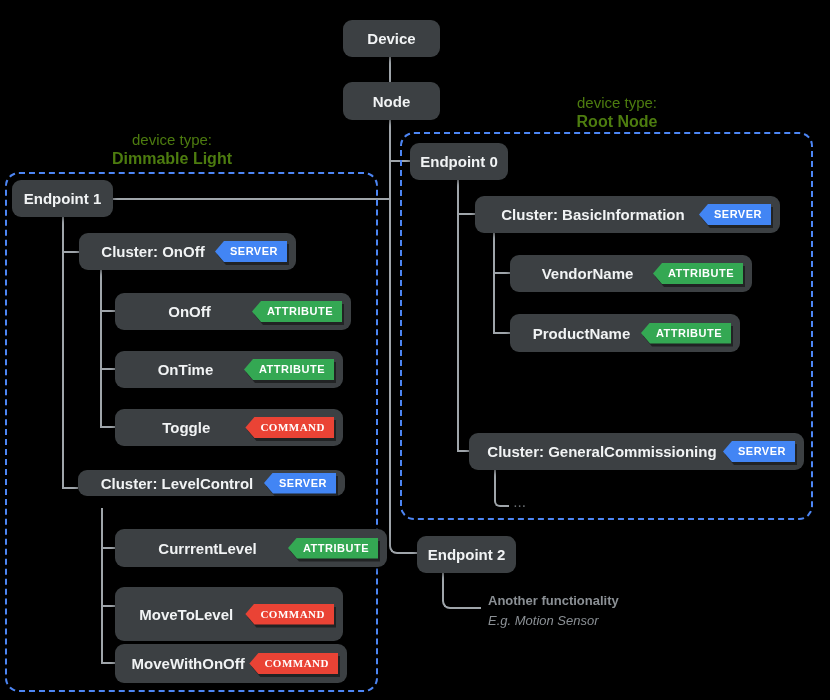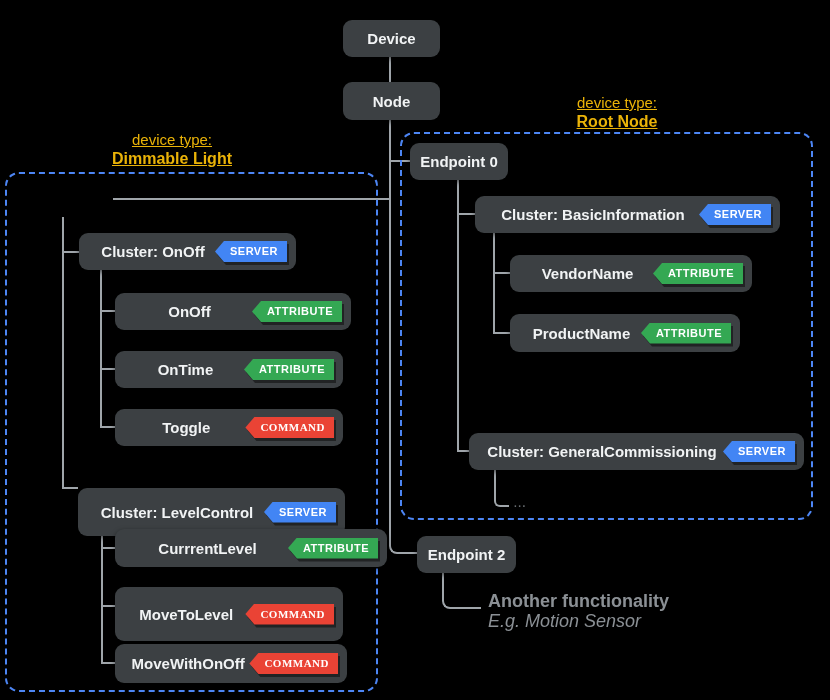--- a/index.html
+++ b/index.html
@@ -24,24 +24,24 @@
   }
   .badge.server    { background:#4285f4; }
   .badge.attribute { background:#34a853;text-align:right; }
   .badge.command   { background:#ea4335;font-family:Liberation Serif, serif; }
   .line  { position:absolute; background:#9fa5aa; }
   .elbow { position:absolute; border-left:2px solid #9fa5aa;
            border-bottom:2px solid #9fa5aa; border-bottom-left-radius:8px;
            box-sizing:border-box; }
   .dashed-box { position:absolute; border:2px dashed #4d86f5;
                 border-radius:14px; box-sizing:border-box; }
-  .group-label { position:absolute; text-align:center; color:#eab308;
-                 font-size:15px; line-height:18px;text-decoration:underline; }
+  .group-label { position:absolute; text-align:center; color:#4d7c0f;
+                 font-size:15px; line-height:18px; }
   .group-label .gl-name { font-weight:bold; font-size:16px; line-height:19px; }
-  .note { position:absolute; color:#8b9095; font-size:18px; line-height:20px; }
+  .note { position:absolute; color:#8b9095; font-size:13px; line-height:20px; }
   .note .nl1 { font-weight:bold; }
   .note .nl2 { font-style:italic; }
   .ellipsis { position:absolute; color:#6a6f73; font-size:10px;
               letter-spacing:1.5px; font-weight:bold; }
 </style>
 </head>
 <body>
 
 <div class="stage">
 
@@ -91,20 +91,23 @@
   <div class="nbox" style="left:343px;top:20px;width:97px;height:37px">
     <span class="lbl" style="flex:none">Device</span>
   </div>
   <div class="nbox" style="left:343px;top:82px;width:97px;height:38px">
     <span class="lbl" style="flex:none">Node</span>
   </div>
 
   <div class="nbox" style="left:410px;top:143px;width:98px;height:37px">
     <span>Endpoint 0</span>
   </div>
+  <div class="nbox" style="left:12px;top:180px;width:101px;height:37px">
+    <span>Endpoint 1</span>
+  </div>
   <div class="nbox" style="left:417px;top:536px;width:99px;height:37px">
     <span>Endpoint 2</span>
   </div>
 
   <div class="nbox row" style="left:79px;top:233px;width:217px;height:37px">
     <span class="lbl">Cluster: OnOff</span>
     <span class="badge-wrap"><span class="badge server">SERVER</span></span>
   </div>
   <div class="nbox row" style="left:115px;top:293px;width:236px;height:37px">
     <span class="lbl">OnOff</span>
@@ -112,21 +115,21 @@
   </div>
   <div class="nbox row" style="left:115px;top:351px;width:228px;height:37px">
     <span class="lbl">OnTime</span>
     <span class="badge-wrap"><span class="badge attribute">ATTRIBUTE</span></span>
   </div>
   <div class="nbox row" style="left:115px;top:409px;width:228px;height:37px">
     <span class="lbl">Toggle</span>
     <span class="badge-wrap"><span class="badge command">COMMAND</span></span>
   </div>
 
-  <div class="nbox row" style="left:78px;top:488px;width:267px;height:48px">
+  <div class="nbox row" style="left:78px;top:470px;width:267px;height:26px">
     <span class="lbl">Cluster: LevelControl</span>
     <span class="badge-wrap"><span class="badge server">SERVER</span></span>
   </div>
   <div class="nbox row" style="left:115px;top:529px;width:272px;height:38px">
     <span class="lbl">CurrrentLevel</span>
     <span class="badge-wrap"><span class="badge attribute">ATTRIBUTE</span></span>
   </div>
   <div class="nbox row" style="left:115px;top:587px;width:228px;height:54px">
     <span class="lbl">MoveToLevel</span>
     <span class="badge-wrap"><span class="badge command">COMMAND</span></span>

